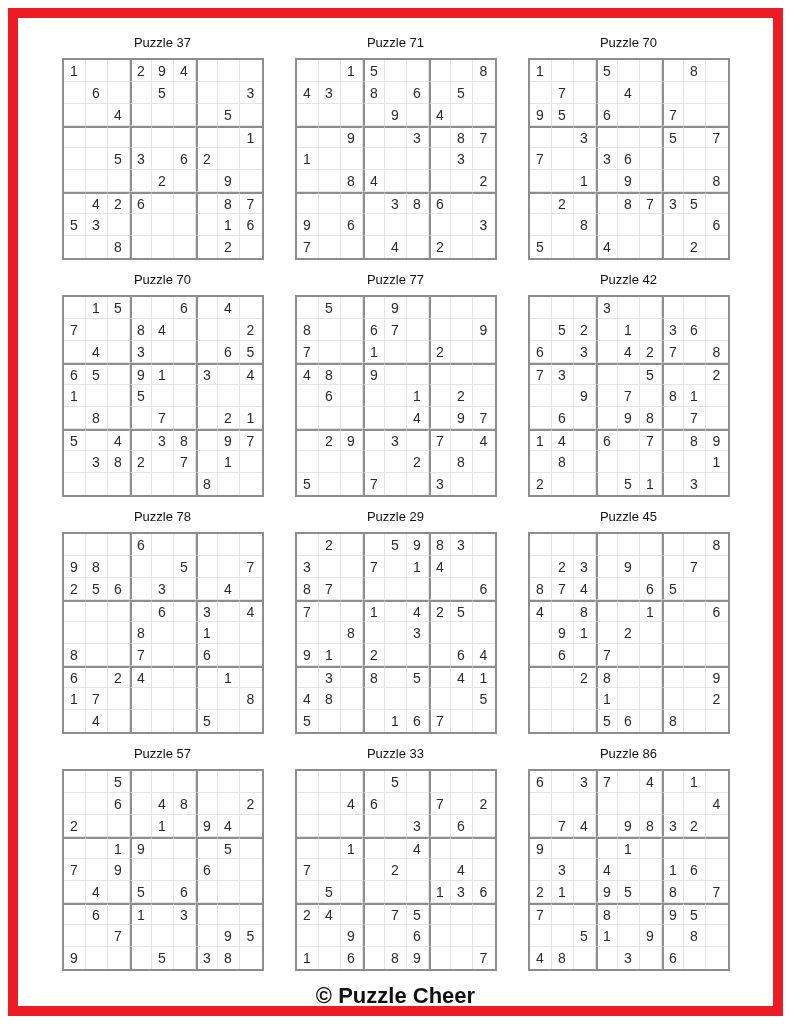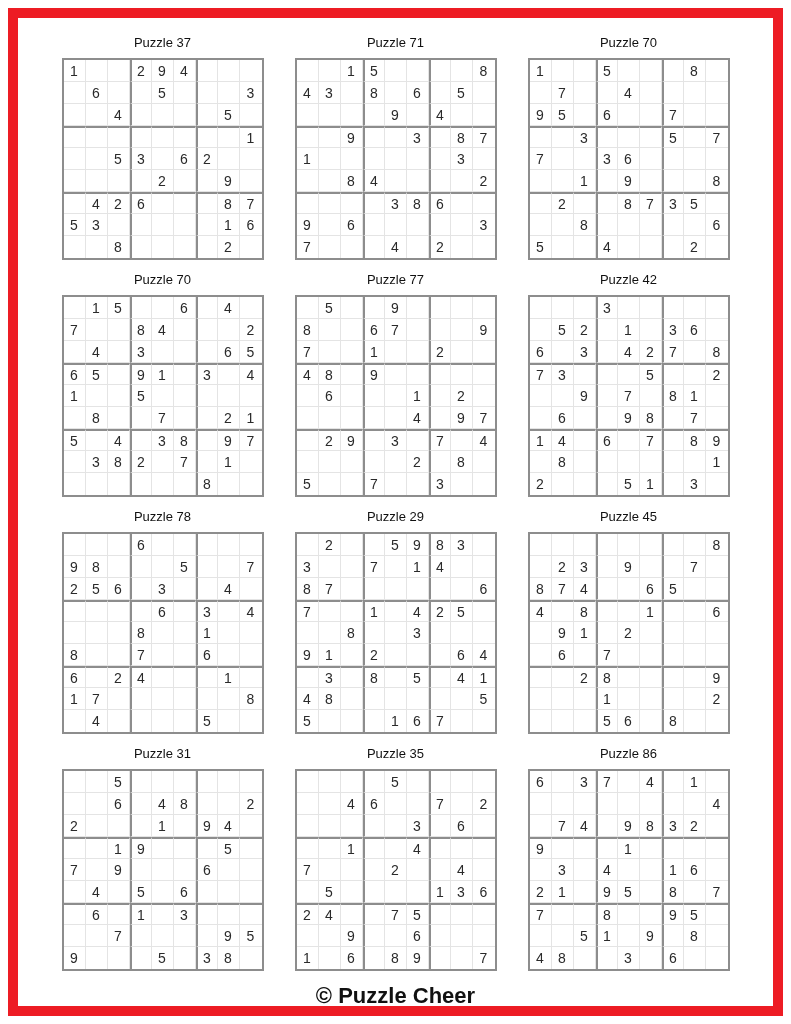--- a/index.html
+++ b/index.html
@@ -848,21 +848,21 @@
               <div class="cell">6</div>
               <div class="cell"></div>
               <div class="cell bl">8</div>
               <div class="cell"></div>
               <div class="cell"></div>
             </div>
           </div>
         </div>
         <div class="prow">
           <div class="puzzle">
-            <div class="ptitle">Puzzle 31</div>
+            <div class="ptitle">Puzzle 57</div>
             <div class="sudoku">
               <div class="cell"></div>
               <div class="cell"></div>
               <div class="cell">5</div>
               <div class="cell bl"></div>
               <div class="cell"></div>
               <div class="cell"></div>
               <div class="cell bl"></div>
               <div class="cell"></div>
               <div class="cell"></div>
@@ -934,21 +934,21 @@
               <div class="cell"></div>
               <div class="cell bl"></div>
               <div class="cell">5</div>
               <div class="cell"></div>
               <div class="cell bl">3</div>
               <div class="cell">8</div>
               <div class="cell"></div>
             </div>
           </div>
           <div class="puzzle">
-            <div class="ptitle">Puzzle 35</div>
+            <div class="ptitle">Puzzle 33</div>
             <div class="sudoku">
               <div class="cell"></div>
               <div class="cell"></div>
               <div class="cell"></div>
               <div class="cell bl"></div>
               <div class="cell">5</div>
               <div class="cell"></div>
               <div class="cell bl"></div>
               <div class="cell"></div>
               <div class="cell"></div>

